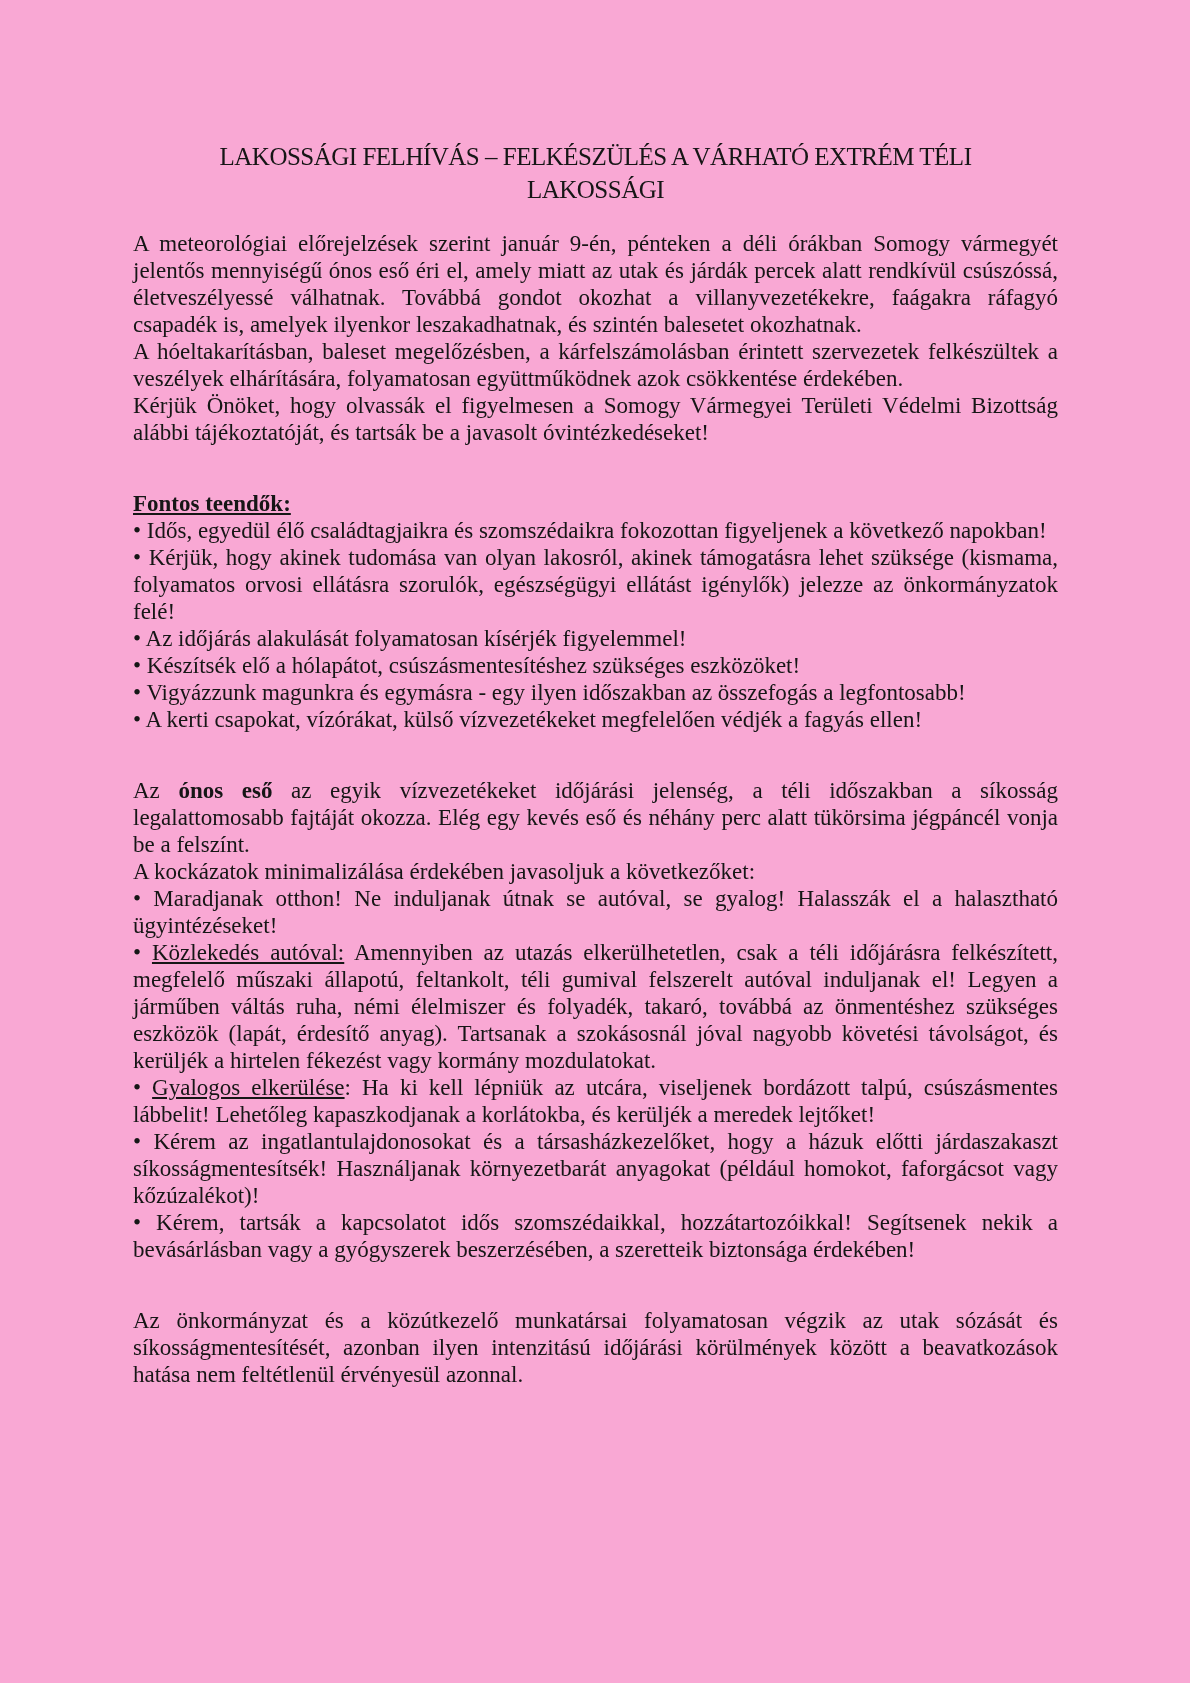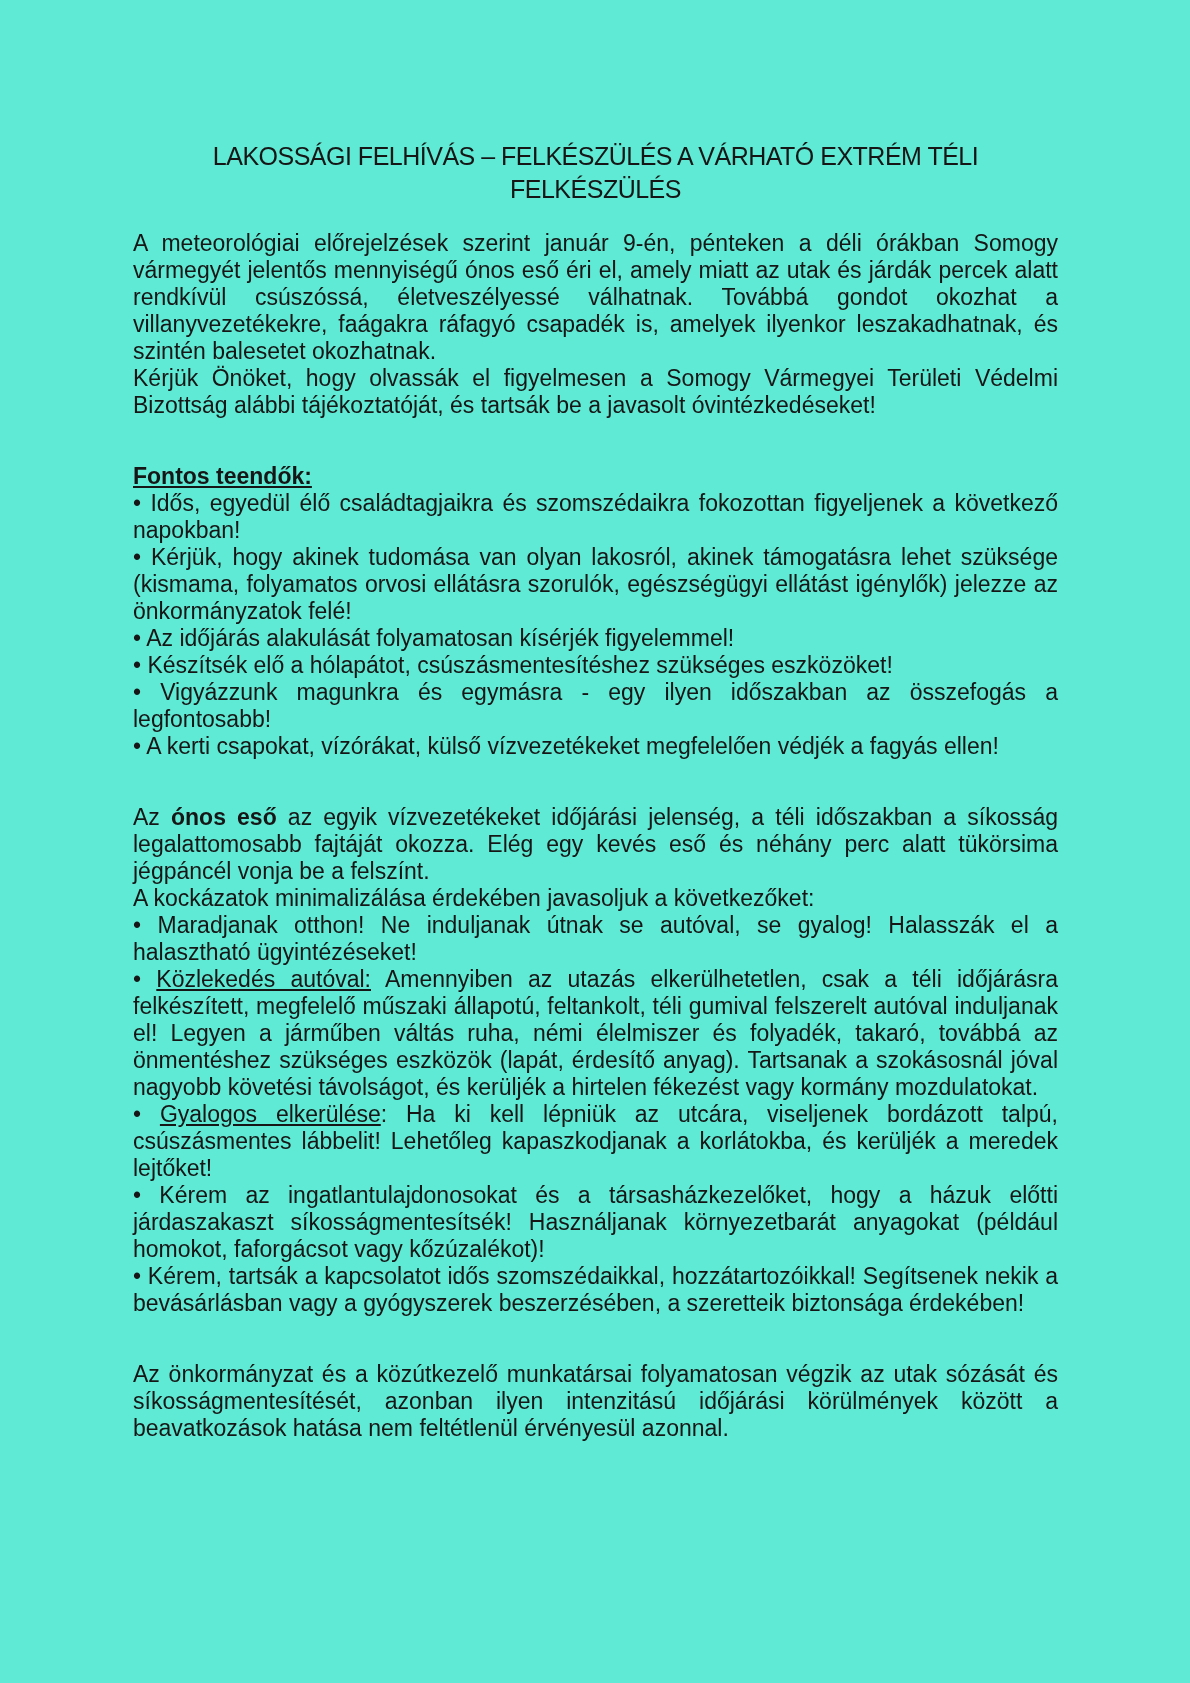--- a/index.html
+++ b/index.html
@@ -6,23 +6,23 @@
     margin: 0;
     padding: 0;
     background: #ffffff;
   }
   .page {
     position: relative;
     box-sizing: border-box;
     width: 1190px;
     height: 1683px;
     margin: 0 auto;
-    background: #5eead4;
+    background: #f9a8d4;
     padding: 140px 132px 0 133px;
-    font-family: Liberation Sans, sans-serif;
+    font-family: Liberation Serif, serif;
     font-size: 23px;
     line-height: 27px;
     color: #161616;
     text-align: justify;
   }
   .doc-title {
     text-align: center;
     font-size: 25px;
     line-height: 33px;
     letter-spacing: -0.5px;
@@ -39,24 +39,25 @@
   .u { text-decoration: underline; }
   b { font-weight: bold; }
 </style>
 </head>
 <body>
 
 <div class="page">
 
   <h1 class="doc-title">
     <span>LAKOSSÁGI FELHÍVÁS – FELKÉSZÜLÉS A VÁRHATÓ EXTRÉM TÉLI</span><br>
-    <span>FELKÉSZÜLÉS</span>
+    <span>LAKOSSÁGI</span>
   </h1>
 
   <p>A meteorológiai előrejelzések szerint január 9-én, pénteken a déli órákban Somogy vármegyét jelentős mennyiségű ónos eső éri el, amely miatt az utak és járdák percek alatt rendkívül csúszóssá, életveszélyessé válhatnak. Továbbá gondot okozhat a villanyvezetékekre, faágakra ráfagyó csapadék is, amelyek ilyenkor leszakadhatnak, és szintén balesetet okozhatnak.</p>
+  <p>A hóeltakarításban, baleset megelőzésben, a kárfelszámolásban érintett szervezetek felkészültek a veszélyek elhárítására, folyamatosan együttműködnek azok csökkentése érdekében.</p>
   <p>Kérjük Önöket, hogy olvassák el figyelmesen a Somogy Vármegyei Területi Védelmi Bizottság alábbi tájékoztatóját, és tartsák be a javasolt óvintézkedéseket!</p>
 
   <p class="heading sec-gap">
     <span class="u-text">Fontos teendők:</span>
   </p>
 
   <p>• Idős, egyedül élő családtagjaikra és szomszédaikra fokozottan figyeljenek a következő napokban!</p>
   <p>• Kérjük, hogy akinek tudomása van olyan lakosról, akinek támogatásra lehet szüksége (kismama, folyamatos orvosi ellátásra szorulók, egészségügyi ellátást igénylők) jelezze az önkormányzatok felé!</p>
   <p>• Az időjárás alakulását folyamatosan kísérjék figyelemmel!</p>
   <p>• Készítsék elő a hólapátot, csúszásmentesítéshez szükséges eszközöket!</p>

